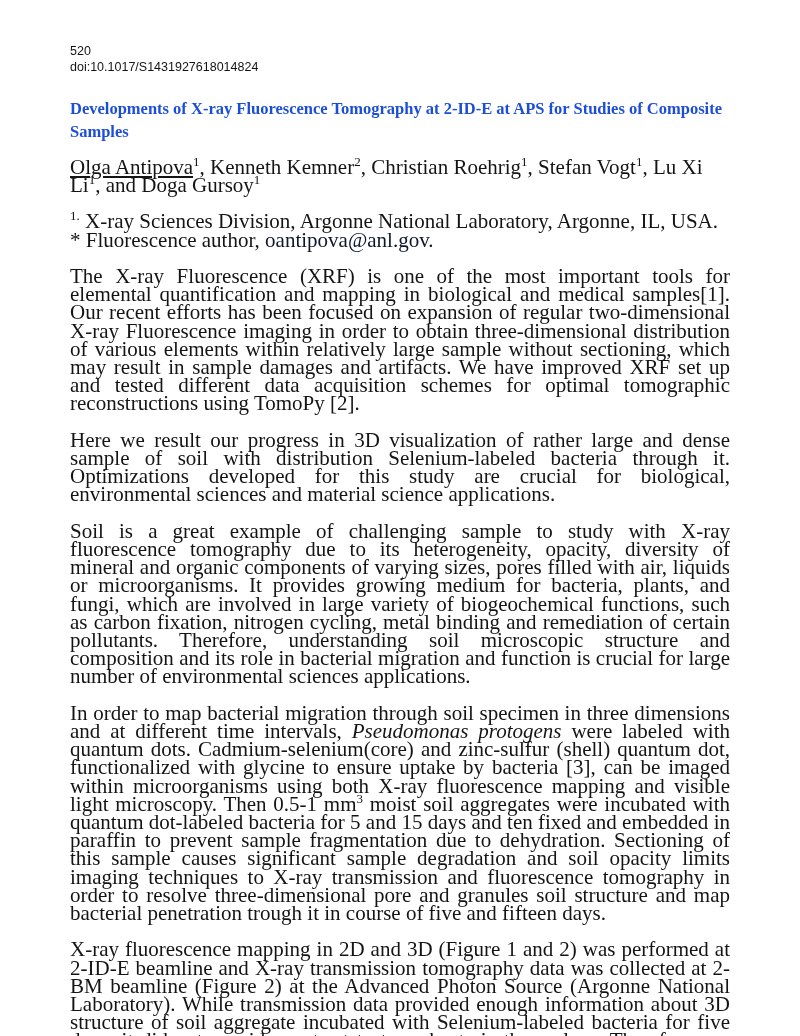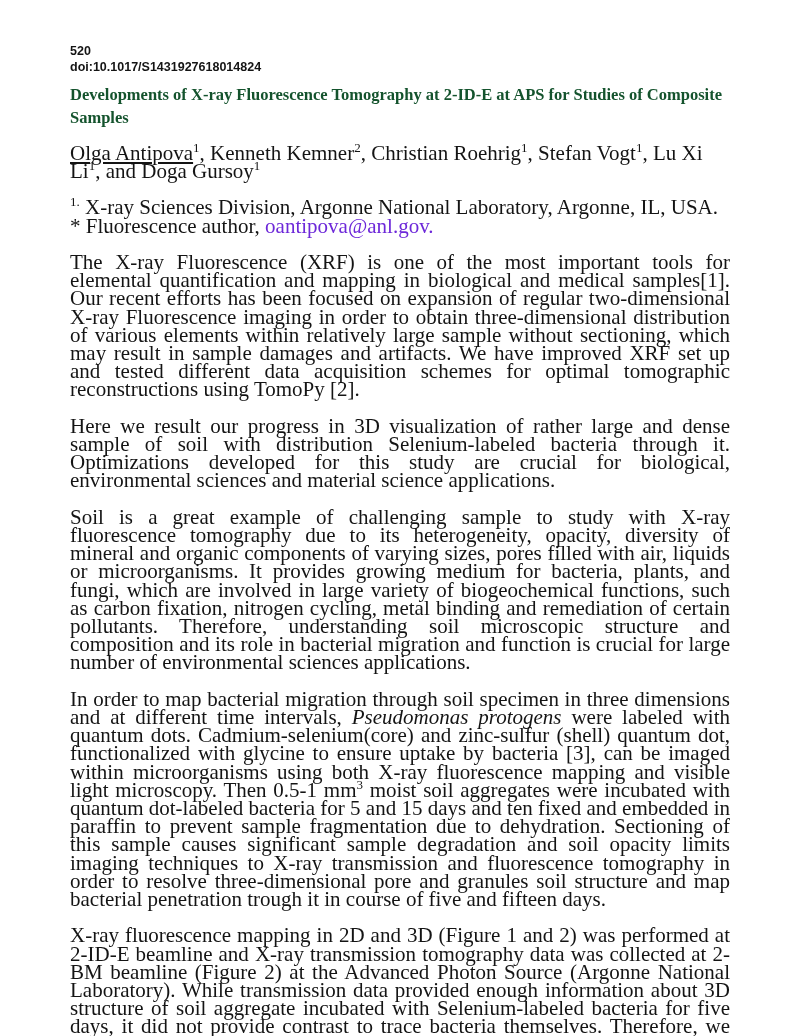--- a/index.html
+++ b/index.html
@@ -19,32 +19,31 @@
     padding: 44px 70px 0 70px;
     color: #1a1a1a;
   }
   .journal-header {
     display: flex;
     justify-content: space-between;
     font-family: "Liberation Sans", sans-serif;
     font-size: 12.5px;
     line-height: 15.5px;
     color: #141414;
-    font-weight: bold;
   }
   .journal-header .right {
     text-align: left;
   }
   h1.paper-title {
     font-family: "Liberation Serif", serif;
     font-size: 16.5px;
     line-height: 23px;
     font-weight: bold;
-    margin: 8px 0 0 0;
-    color: #14532d;
+    margin: 22px 0 0 0;
+    color: #1d4ed8;
   }
   .serif-block {
     font-family: "Liberation Serif", serif;
     font-size: 21px;
     line-height: 18.2px;
     color: #141414;
   }
   .authors {
     margin: 15px 0 0 0;
   }
@@ -83,21 +82,21 @@
       <div>doi:10.1017/S1431927618014824</div>
     </div>
   </div>
 
   <h1 class="paper-title">Developments of X-ray Fluorescence Tomography at 2-ID-E at APS for Studies of Composite Samples</h1>
 
   <p class="serif-block authors"><span class="u">Olga Antipova</span><sup>1</sup><span>, </span><span>Kenneth Kemner</span><sup>2</sup><span>, </span><span>Christian Roehrig</span><sup>1</sup><span>, </span><span>Stefan Vogt</span><sup>1</sup><span>, </span><span>Lu Xi Li</span><sup>1</sup><span>, and </span><span>Doga Gursoy</span><sup>1</sup></p>
 
   <div class="serif-block affiliations">
     <p class="affil-line"><sup>1.</sup><span> X-ray Sciences Division, Argonne National Laboratory, Argonne, IL, USA.</span></p>
-    <p class="affil-line"><span>* Fluorescence author, </span><a class="email" style="color: #6d28d9;">oantipova@anl.gov.</a></p>
+    <p class="affil-line"><span>* Fluorescence author, </span><a class="email" style="color: #0f172a;">oantipova@anl.gov.</a></p>
   </div>
 
   <p class="serif-block body-p">The X-ray Fluorescence (XRF) is one of the most important tools for elemental quantification and mapping in biological and medical samples[1]. Our recent efforts has been focused on expansion of regular two-dimensional X-ray Fluorescence imaging in order to obtain three-dimensional distribution of various elements within relatively large sample without sectioning, which may result in sample damages and artifacts. We have improved XRF set up and tested different data acquisition schemes for optimal tomographic reconstructions using TomoPy [2].</p>
 
   <p class="serif-block body-p">Here we result our progress in 3D visualization of rather large and dense sample of soil with distribution Selenium-labeled bacteria through it. Optimizations developed for this study are crucial for biological, environmental sciences and material science applications.</p>
 
   <p class="serif-block body-p">Soil is a great example of challenging sample to study with X-ray fluorescence tomography due to its heterogeneity, opacity, diversity of mineral and organic components of varying sizes, pores filled with air, liquids or microorganisms. It provides growing medium for bacteria, plants, and fungi, which are involved in large variety of biogeochemical functions, such as carbon fixation, nitrogen cycling, metal binding and remediation of certain pollutants. Therefore, understanding soil microscopic structure and composition and its role in bacterial migration and function is crucial for large number of environmental sciences applications.</p>
 
   <p class="serif-block body-p"><span>In order to map bacterial migration through soil specimen in three dimensions and at different time intervals, </span><i>Pseudomonas protogens</i><span> were labeled with quantum dots. Cadmium-selenium(core) and zinc-sulfur (shell) quantum dot, functionalized with glycine to ensure uptake by bacteria [3], can be imaged within microorganisms using both X-ray fluorescence mapping and visible light microscopy. Then 0.5-1 mm</span><sup>3</sup><span> moist soil aggregates were incubated with quantum dot-labeled bacteria for 5 and 15 days and ten fixed and embedded in paraffin to prevent sample fragmentation due to dehydration. Sectioning of this sample causes significant sample degradation and soil opacity limits imaging techniques to X-ray transmission and fluorescence tomography in order to resolve three-dimensional pore and granules soil structure and map bacterial penetration trough it in course of five and fifteen days.</span></p>
 

